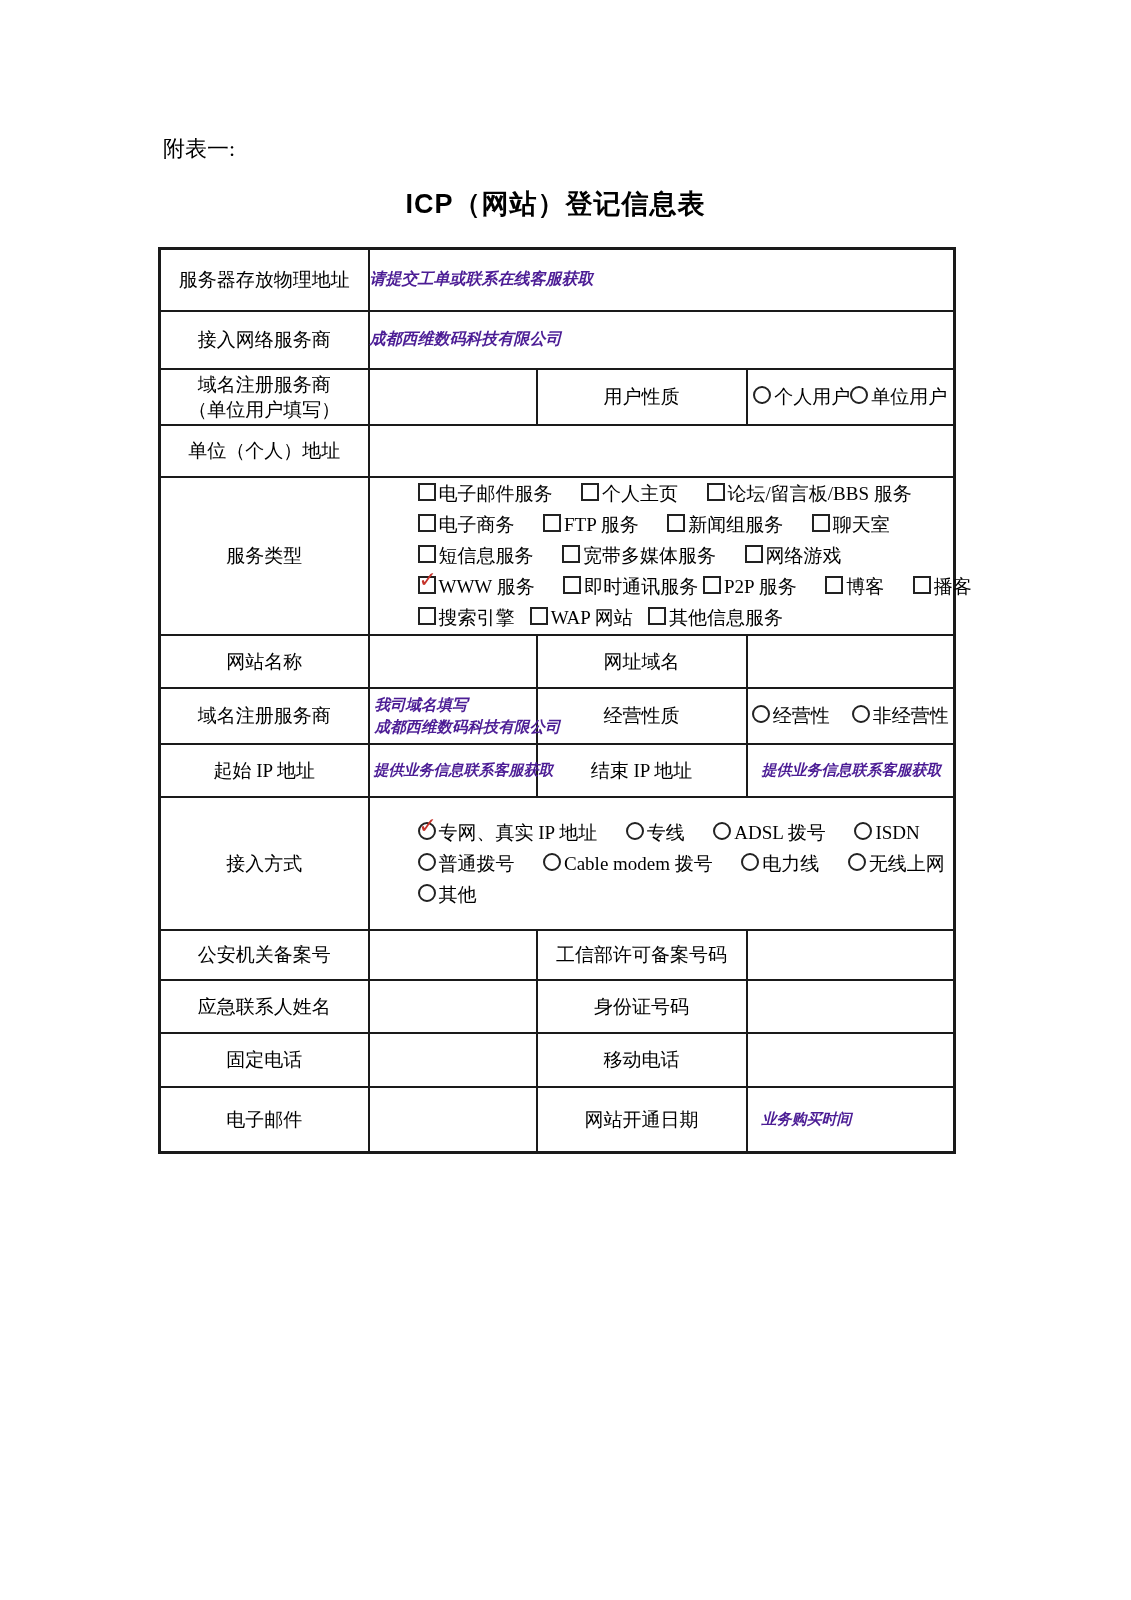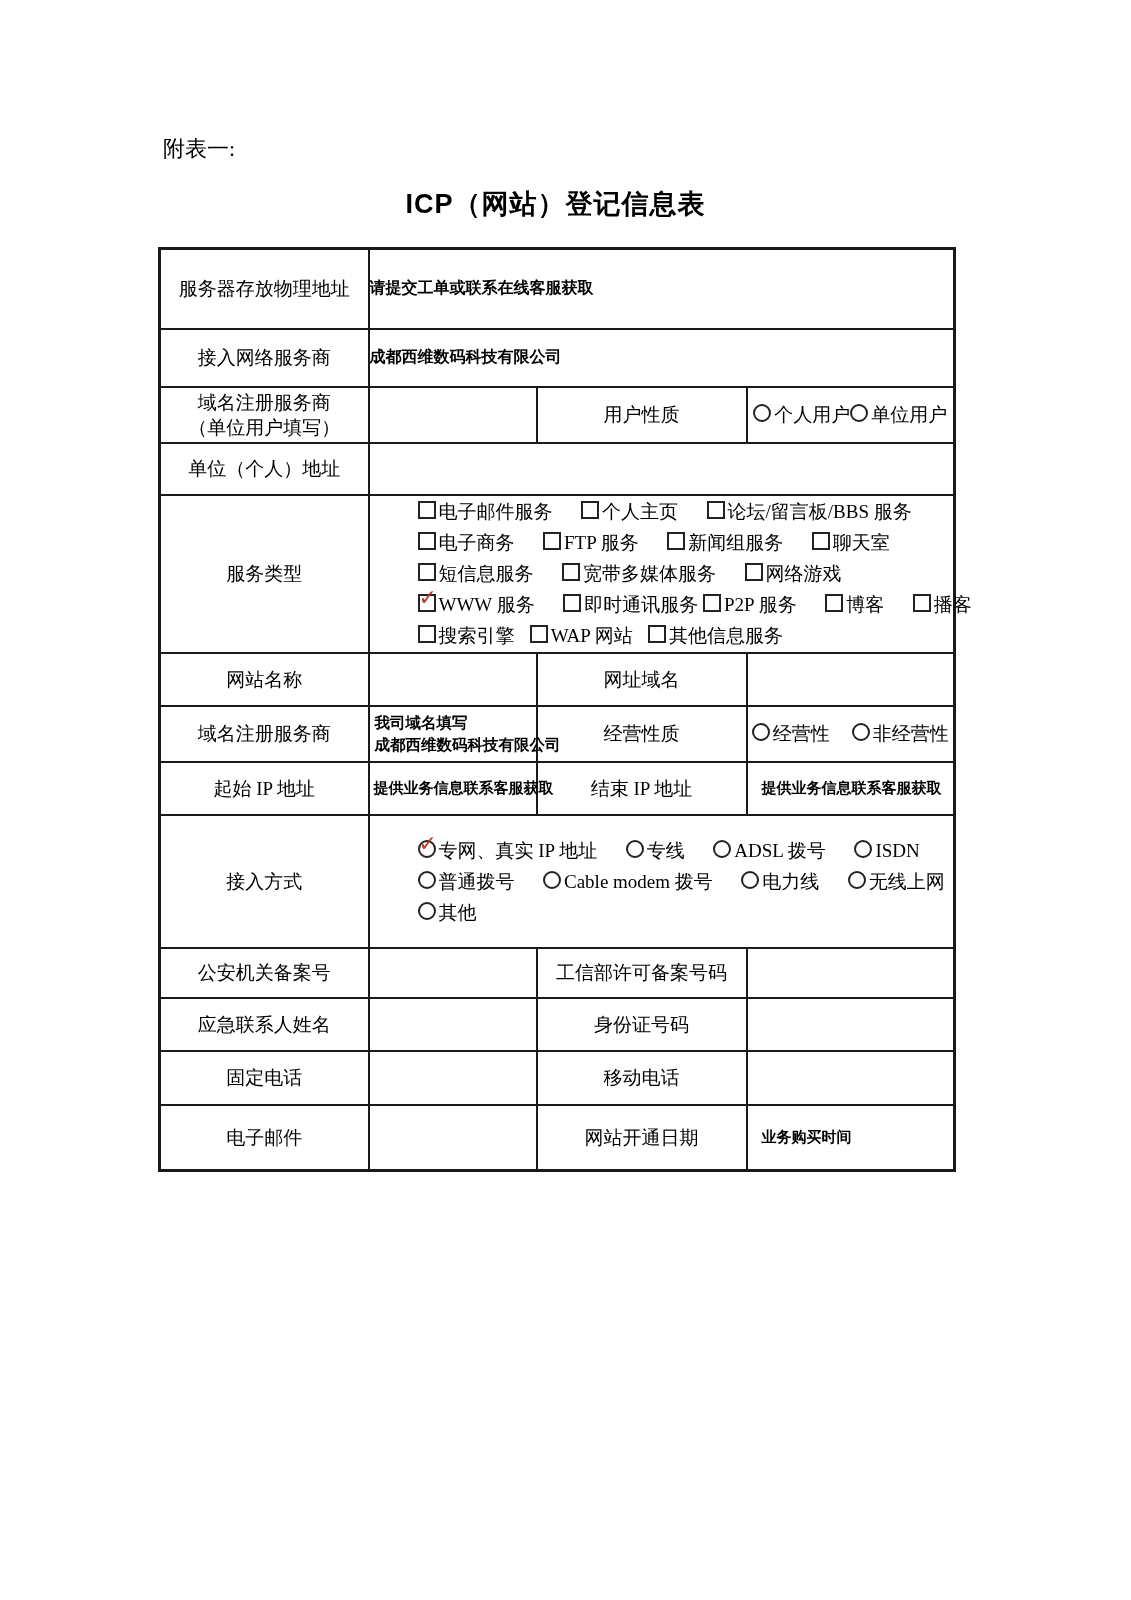--- a/index.html
+++ b/index.html
@@ -18,21 +18,21 @@
     position:absolute;left:158px;top:247px;width:795px;
     border-collapse:collapse;table-layout:fixed;
     border:3px solid #1a1a1a;
   }
   table.form td{
     border:2px solid #1a1a1a;vertical-align:middle;padding:0;
     overflow:visible;
   }
   td.lbl{text-align:center;font-size:19px;line-height:25px;}
   td.inp{background:#fff;}
-  .red{color:#000000;font-weight:bold;}
+  .red{color:#4c1d95;font-weight:bold;font-style:italic;}
   td.note{font-size:16px;padding-left:14px;}
   td.optcell{padding:8px 0 8px 12px;font-size:19px;vertical-align:middle;}
   .optline{line-height:31px;white-space:nowrap;margin-left:48px;}
   .opt{margin-right:1.25em;white-space:nowrap;display:inline-block;}
   .opt.tight{margin-right:0;}
   .opt.gap-sm{margin-right:0.55em;}
   .cb{
     display:inline-block;width:14px;height:14px;border:2px solid #222;
     vertical-align:-1px;margin-right:3px;position:relative;background:#fff;
   }
@@ -63,21 +63,21 @@
 
 <table class="form">
   <colgroup>
     <col style="width:209px">
       <col style="width:168px">
       <col style="width:210px">
       <col style="width:208px">
   </colgroup>
 
   <tbody>
-      <tr style="height:80px;">
+      <tr style="height:62px;">
     <td class="lbl">服务器存放物理地址</td>
     <td class="note" colspan="3">
       <span class="red">请提交工单或联系在线客服获取</span>
     </td>
   </tr>
 
   <tr style="height:58px;">
     <td class="lbl">接入网络服务商</td>
     <td class="note" colspan="3">
       <span class="red">成都西维数码科技有限公司</span>

